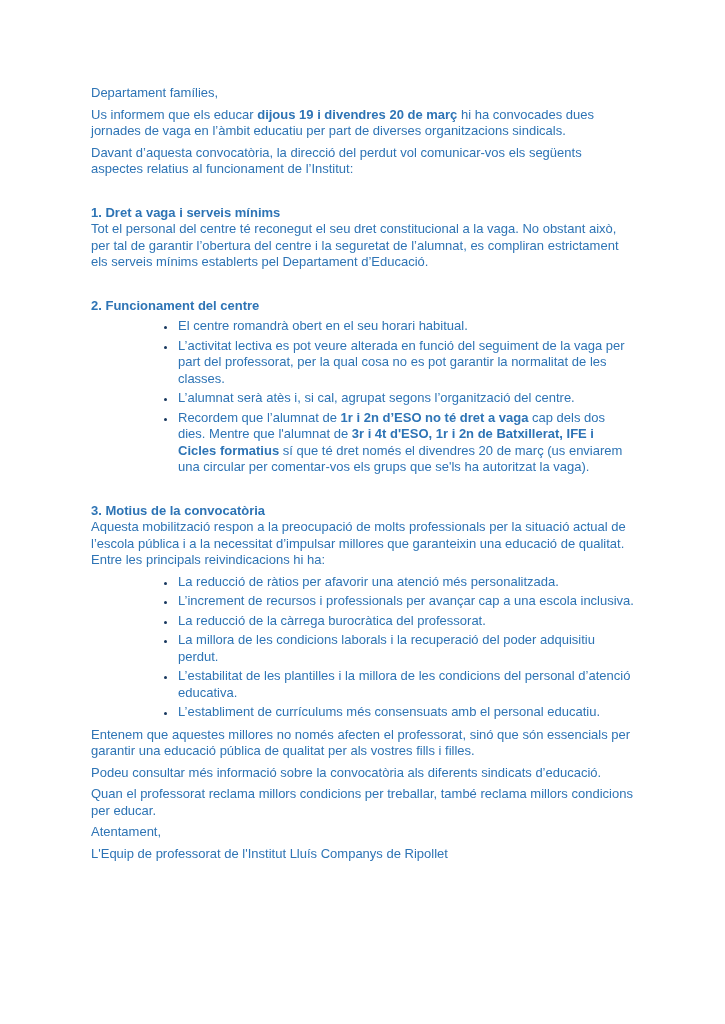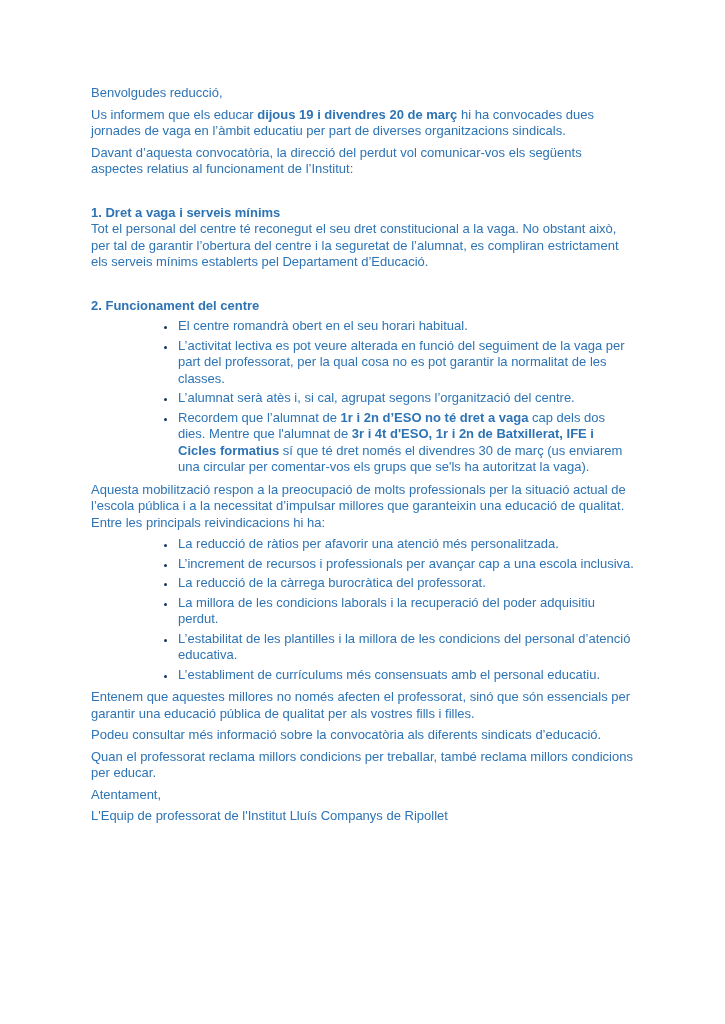--- a/index.html
+++ b/index.html
@@ -44,32 +44,33 @@
     color: #17375E;
     font-size: 11px;
   }
   strong { font-weight: bold; margin-top: 28px; }
 </style>
 </head>
 <body>
 
 <div class="page" style="background: rgb(255, 255, 255);">
   <div class="doc-body" style="color: rgb(46, 116, 181);">
-      <p class="para"><span>Benvolgudes reducció,</span></p>
+      <p class="para"><span>Departament famílies,</span></p>
       <p class="para"><span>Us informem que els educar </span><strong>dijous 19 i divendres 20 de març</strong><span> hi ha convocades dues jornades de vaga en l’àmbit educatiu per part de diverses organitzacions sindicals.</span></p>
       <p class="para"><span>Davant d’aquesta convocatòria, la direcció del perdut vol comunicar-vos els següents aspectes relatius al funcionament de l’Institut:</span></p>
       <p class="heading"><strong>1. Dret a vaga i serveis mínims</strong></p>
       <p class="para"><span>Tot el personal del centre té reconegut el seu dret constitucional a la vaga. No obstant això, per tal de garantir l’obertura del centre i la seguretat de l’alumnat, es compliran estrictament els serveis mínims establerts pel Departament d’Educació.</span></p>
       <p class="heading"><strong>2. Funcionament del centre</strong></p>
       <ul class="bullets">
         <li><span>El centre romandrà obert en el seu horari habitual.</span></li>
         <li><span>L’activitat lectiva es pot veure alterada en funció del seguiment de la vaga per part del professorat, per la qual cosa no es pot garantir la normalitat de les classes.</span></li>
         <li><span>L’alumnat serà atès i, si cal, agrupat segons l’organització del centre.</span></li>
-        <li><span>Recordem que l’alumnat de </span><strong>1r i 2n d’ESO no té dret a vaga</strong><span> cap dels dos dies. Mentre que l'alumnat de </span><strong>3r i 4t d'ESO, 1r i 2n de Batxillerat, IFE i Cicles formatius</strong><span> sí que té dret només el divendres 30 de març (us enviarem una circular per comentar-vos els grups que se'ls ha autoritzat la vaga).</span></li>
+        <li><span>Recordem que l’alumnat de </span><strong>1r i 2n d’ESO no té dret a vaga</strong><span> cap dels dos dies. Mentre que l'alumnat de </span><strong>3r i 4t d'ESO, 1r i 2n de Batxillerat, IFE i Cicles formatius</strong><span> sí que té dret només el divendres 20 de març (us enviarem una circular per comentar-vos els grups que se'ls ha autoritzat la vaga).</span></li>
       </ul>
+      <p class="heading"><strong>3. Motius de la convocatòria</strong></p>
       <p class="para"><span>Aquesta mobilització respon a la preocupació de molts professionals per la situació actual de l’escola pública i a la necessitat d’impulsar millores que garanteixin una educació de qualitat. Entre les principals reivindicacions hi ha:</span></p>
       <ul class="bullets">
         <li><span>La reducció de ràtios per afavorir una atenció més personalitzada.</span></li>
         <li><span>L’increment de recursos i professionals per avançar cap a una escola inclusiva.</span></li>
         <li><span>La reducció de la càrrega burocràtica del professorat.</span></li>
         <li><span>La millora de les condicions laborals i la recuperació del poder adquisitiu perdut.</span></li>
         <li><span>L’estabilitat de les plantilles i la millora de les condicions del personal d’atenció educativa.</span></li>
         <li><span>L’establiment de currículums més consensuats amb el personal educatiu.</span></li>
       </ul>
       <p class="para"><span>Entenem que aquestes millores no només afecten el professorat, sinó que són essencials per garantir una educació pública de qualitat per als vostres fills i filles.</span></p>

